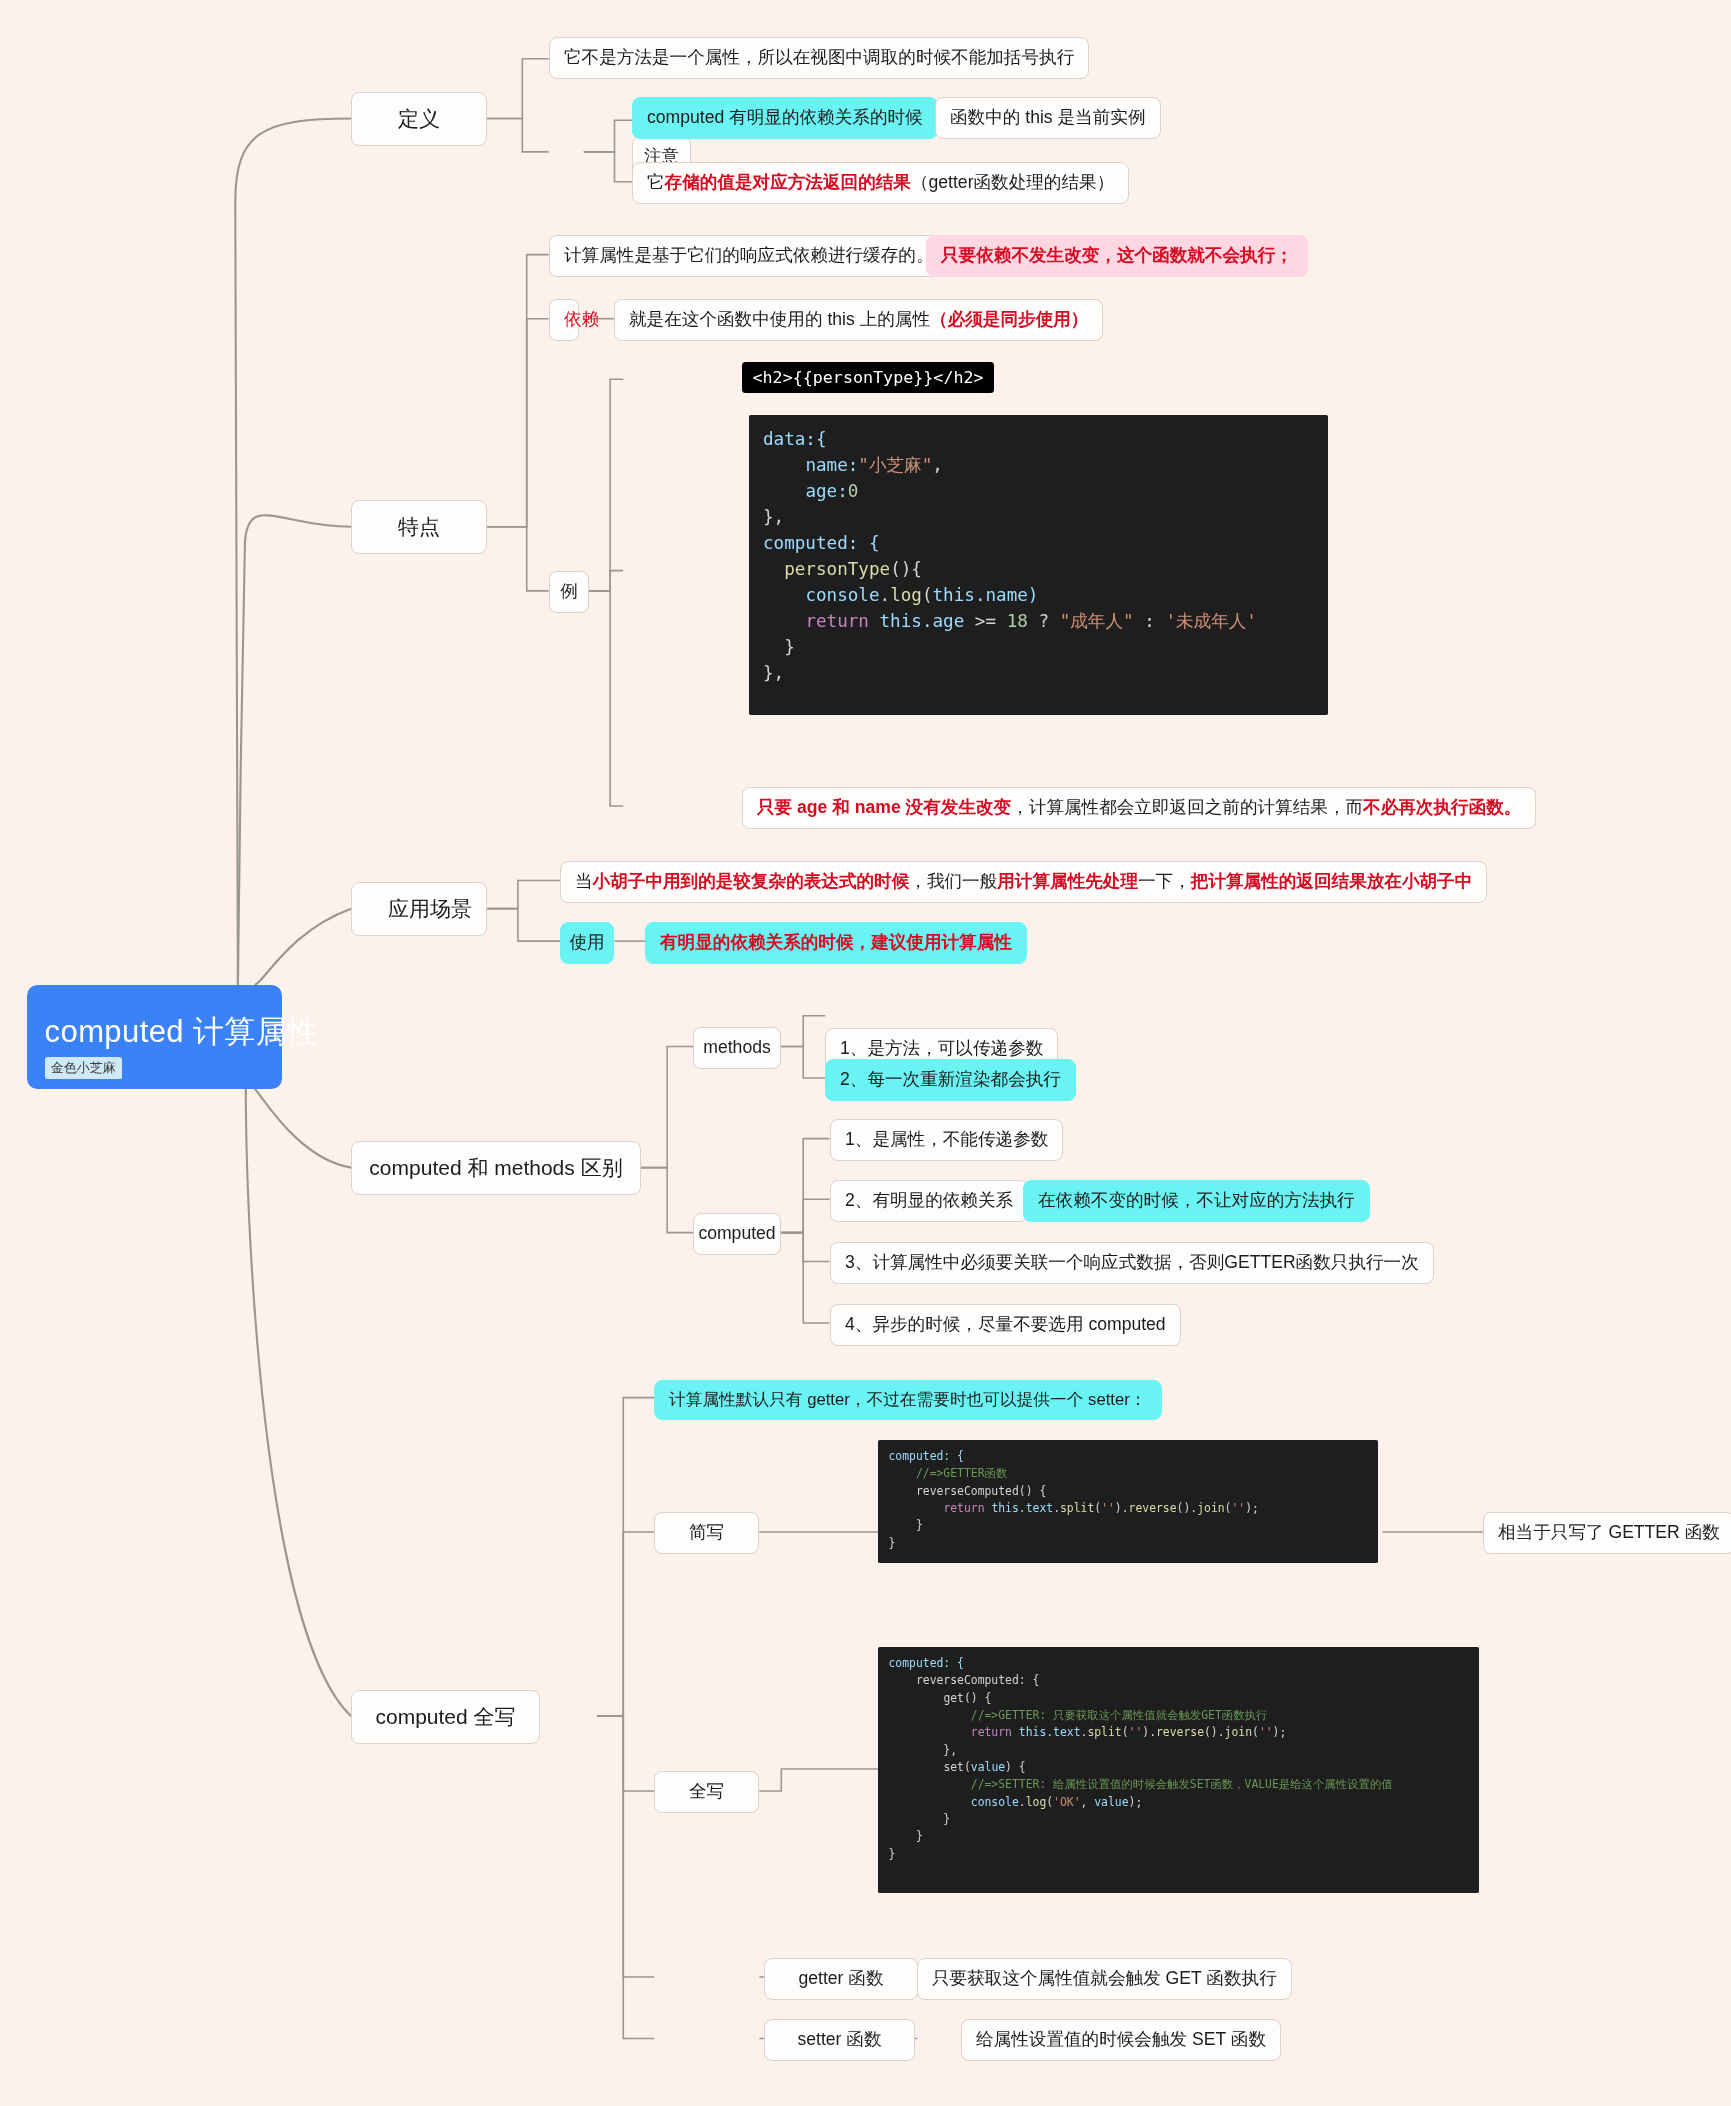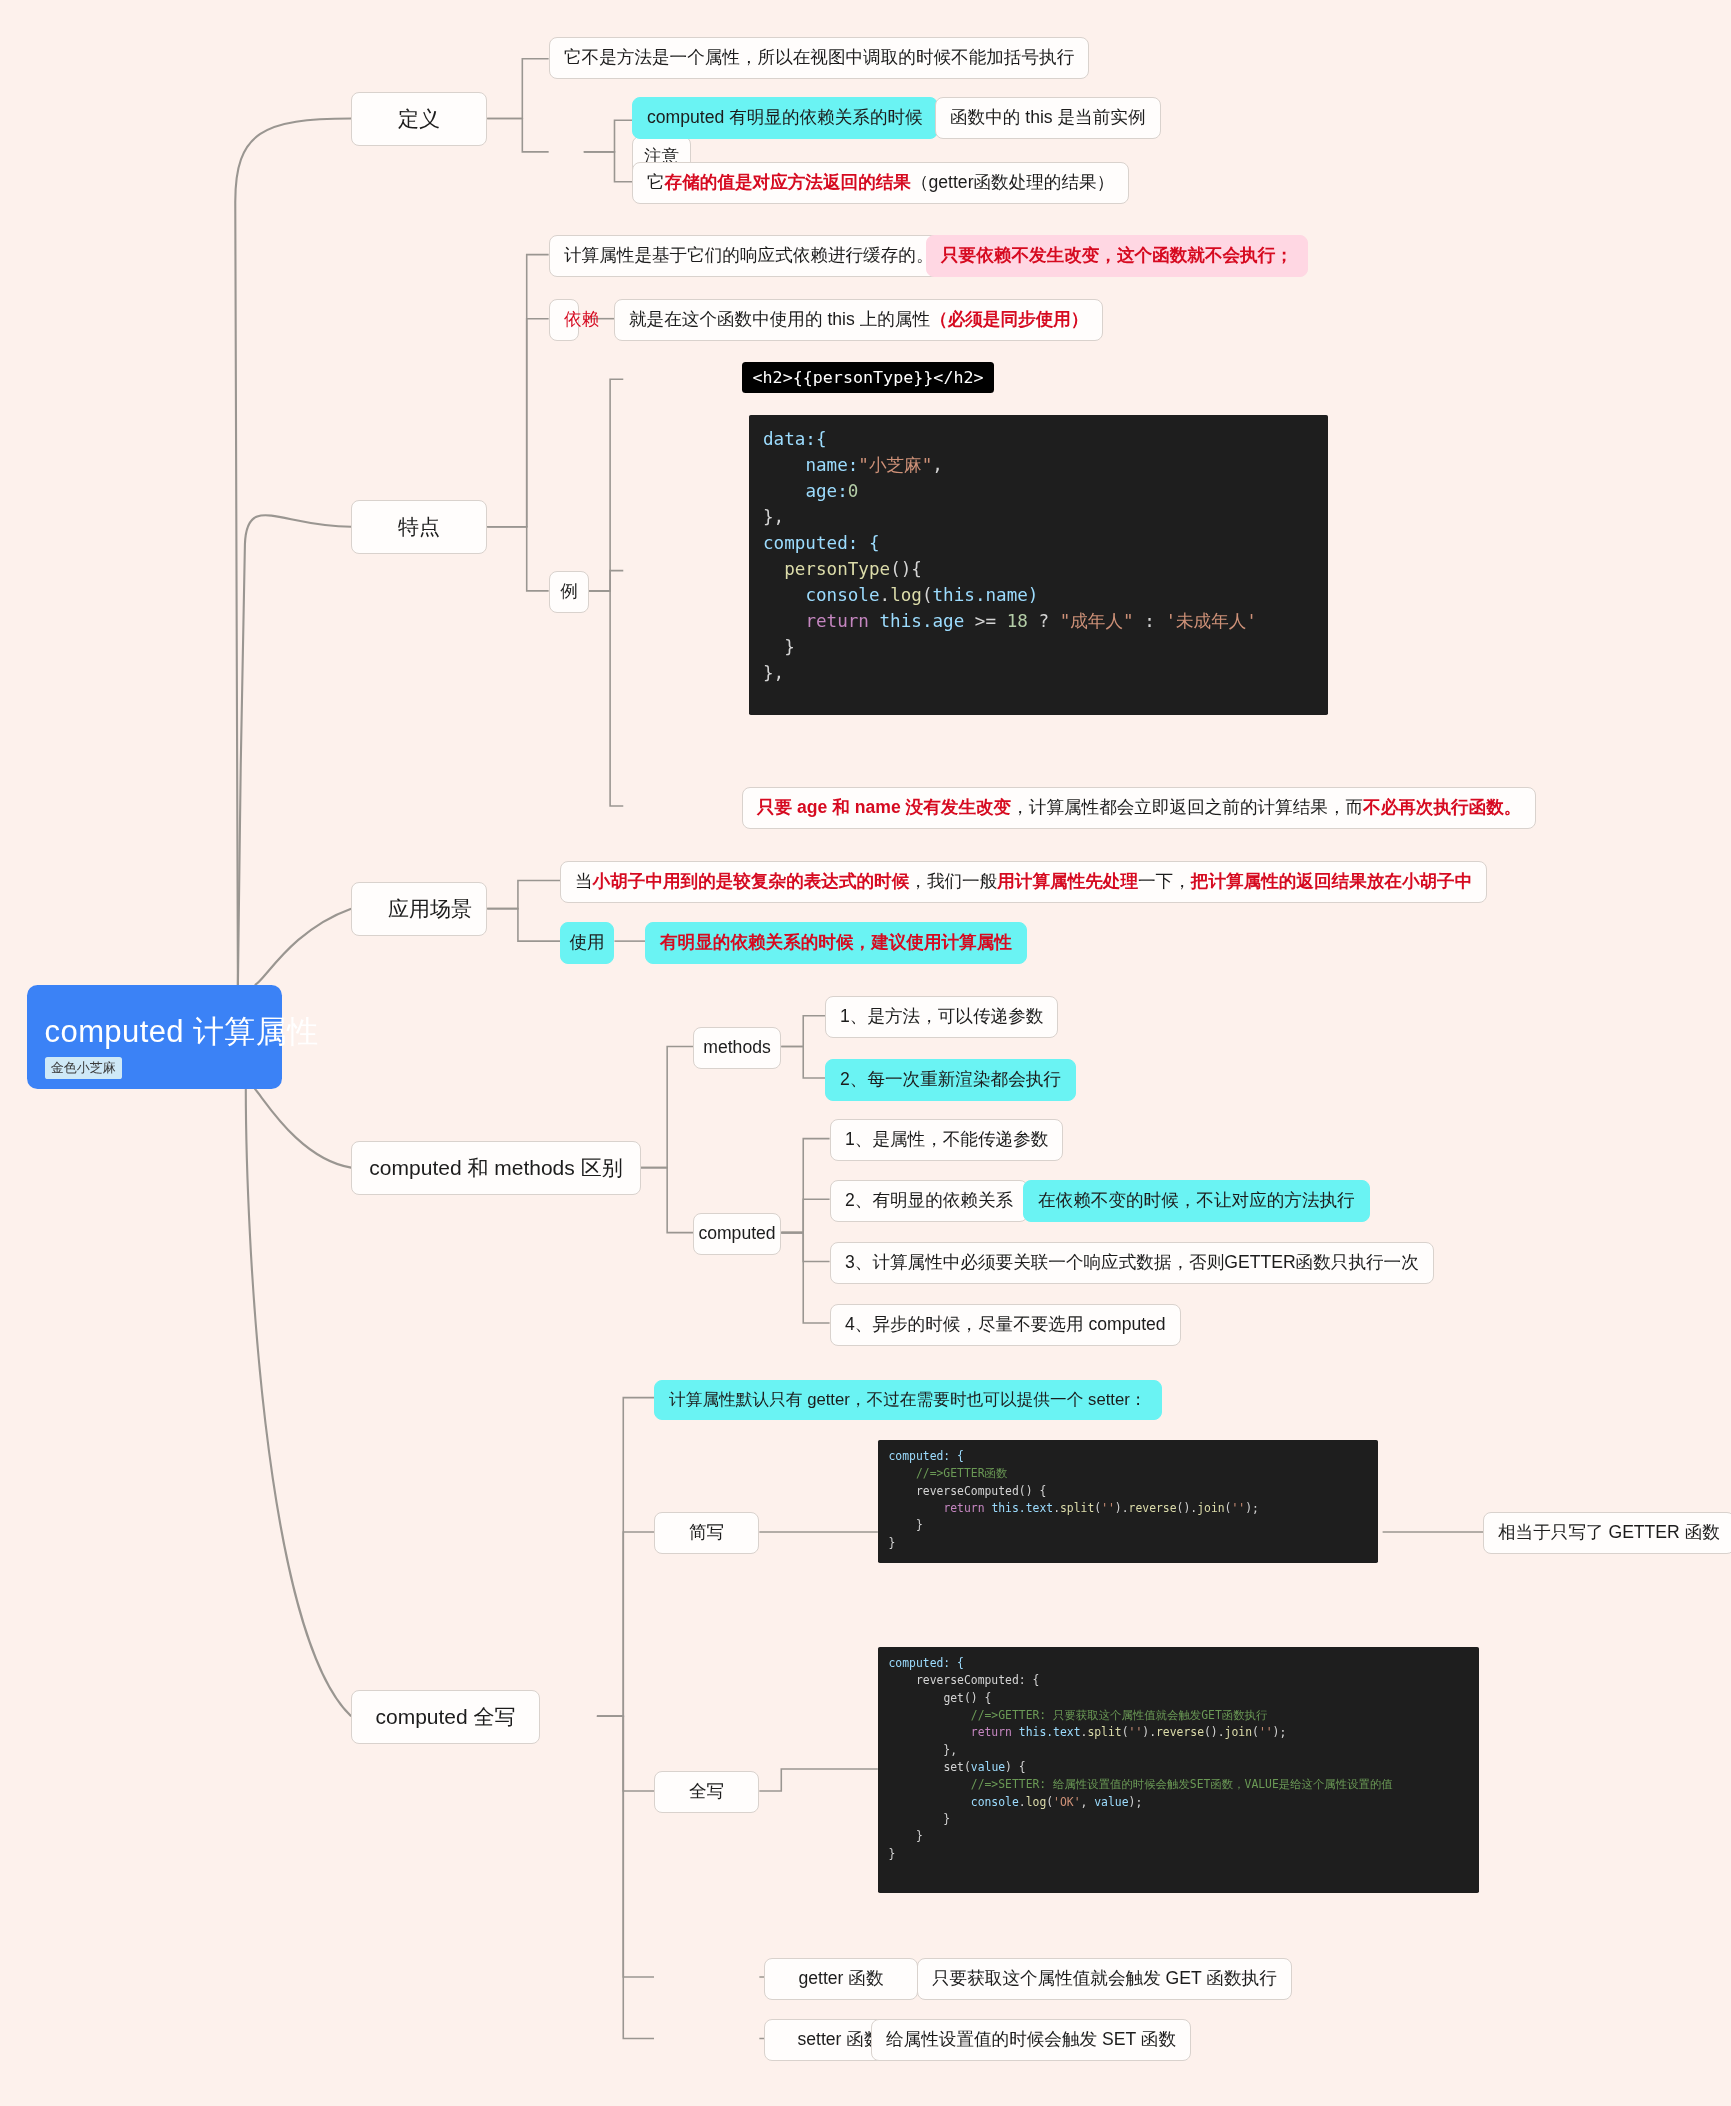--- a/index.html
+++ b/index.html
@@ -262,21 +262,21 @@
   </div>
 
   <div class="node t24" style="left:351px; top:1141px; width:290px; height:54px; justify-content:center;">
     <span>computed 和 methods 区别</span>
   </div>
 
   <div class="node t20" style="left:693px; top:1027px; width:88px; justify-content:center;">
     <span>methods</span>
   </div>
 
-  <div class="node t20" style="left:825px; top:996px;">
+  <div class="node t20" style="left:825px; top:1028px;">
     <span>1、是方法，可以传递参数</span>
   </div>
 
   <div class="node cyan t20" style="left:825px; top:1059px;">
     <span>2、每一次重新渲染都会执行</span>
   </div>
 
   <div class="node t20" style="left:693px; top:1213px; width:88px; justify-content:center;">
     <span>computed</span>
   </div>
@@ -346,18 +346,18 @@
   </div>
 
   <div class="node t20" style="left:917px; top:1958px;">
     <span>只要获取这个属性值就会触发 GET 函数执行</span>
   </div>
 
   <div class="node t20" style="left:764px; top:2019px; width:151px; justify-content:center;">
     <span>setter 函数</span>
   </div>
 
-  <div class="node t20" style="left:871px; top:2019px;">
+  <div class="node t20" style="left:961px; top:2019px;">
     <span>给属性设置值的时候会触发 SET 函数</span>
   </div>
 
 </div>
 
 
 </body></html>

